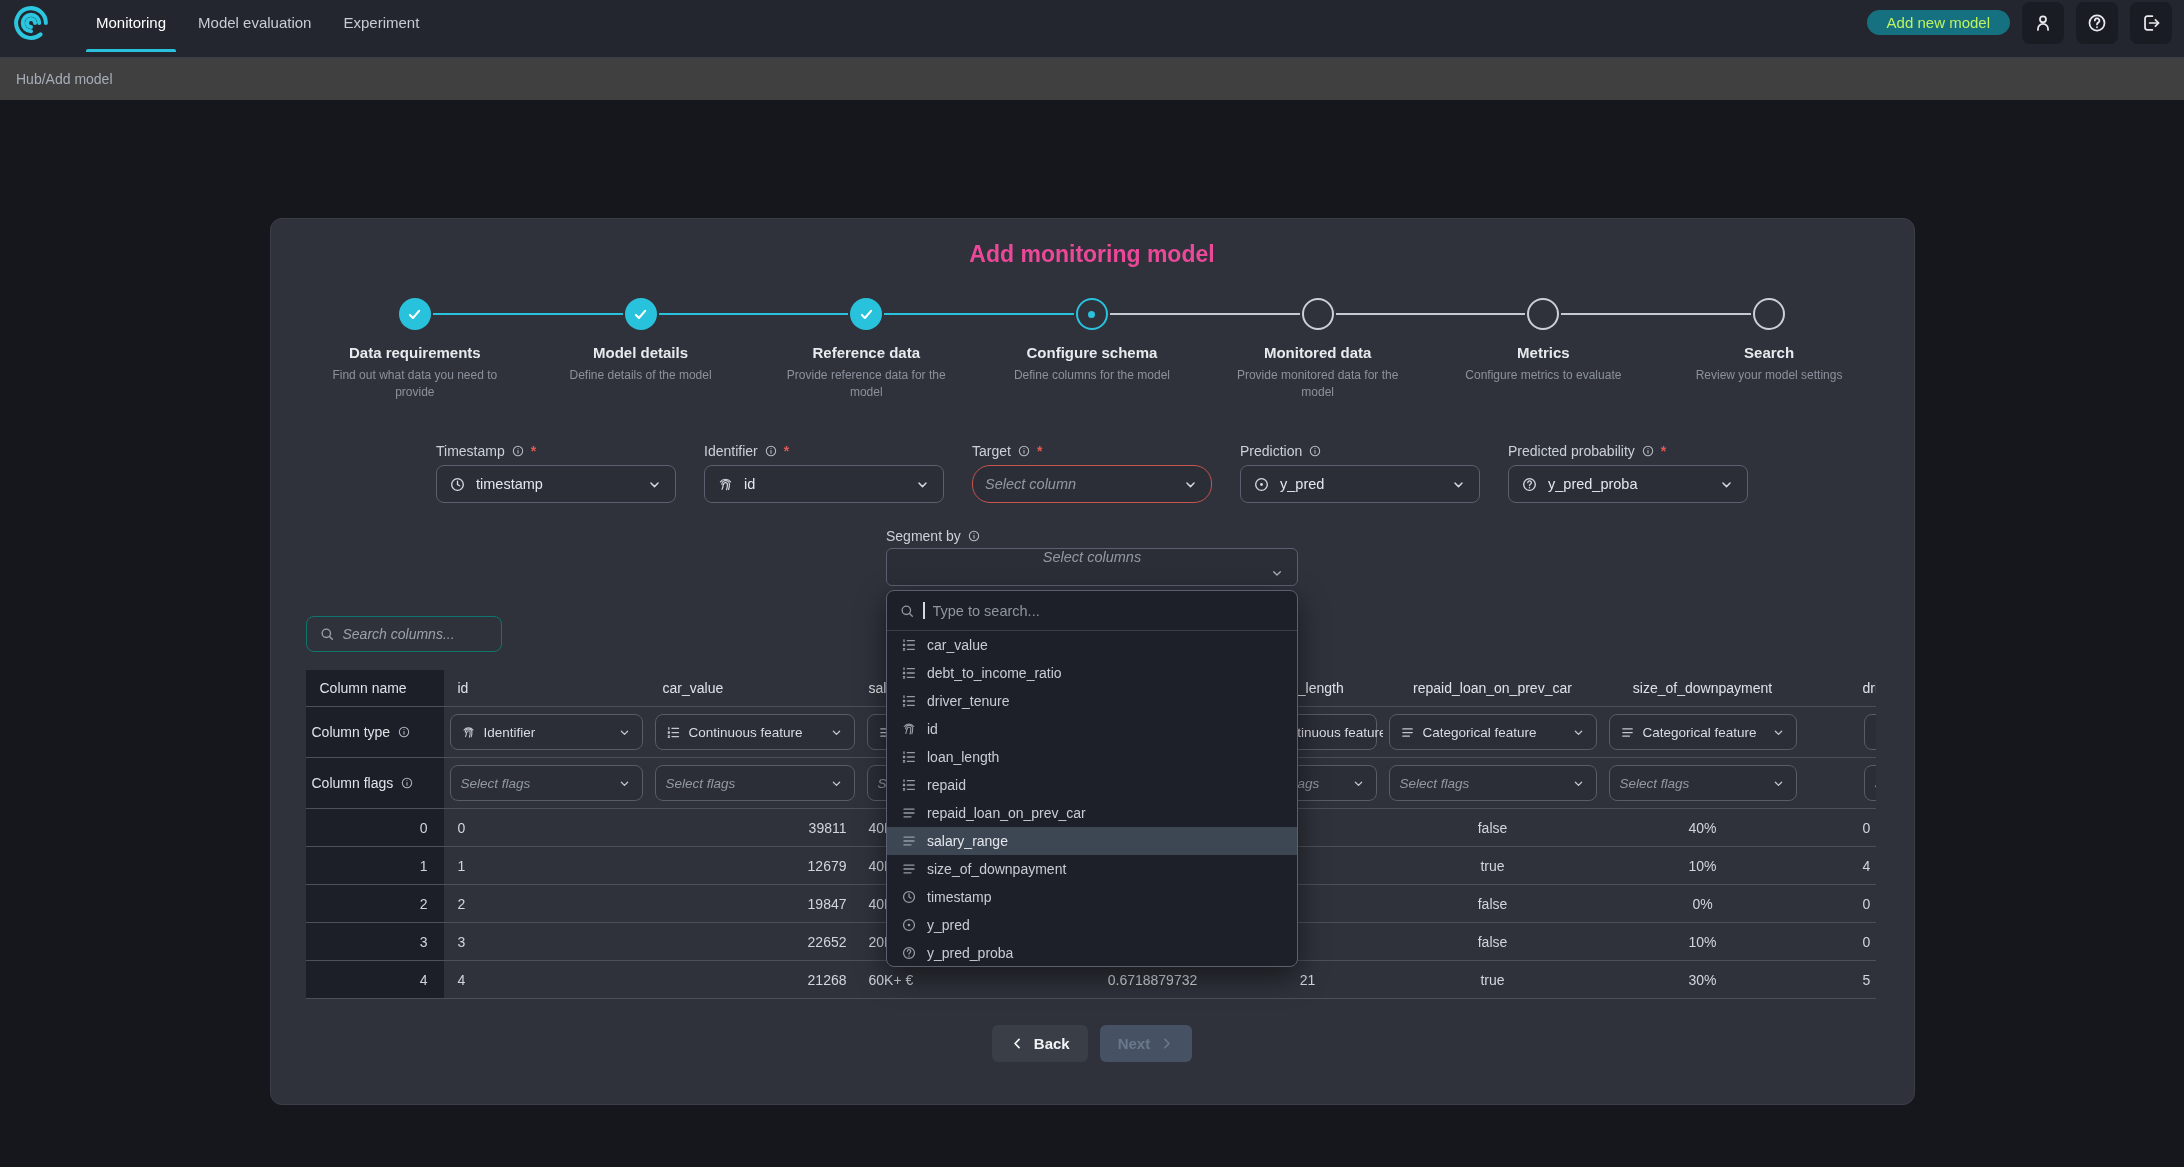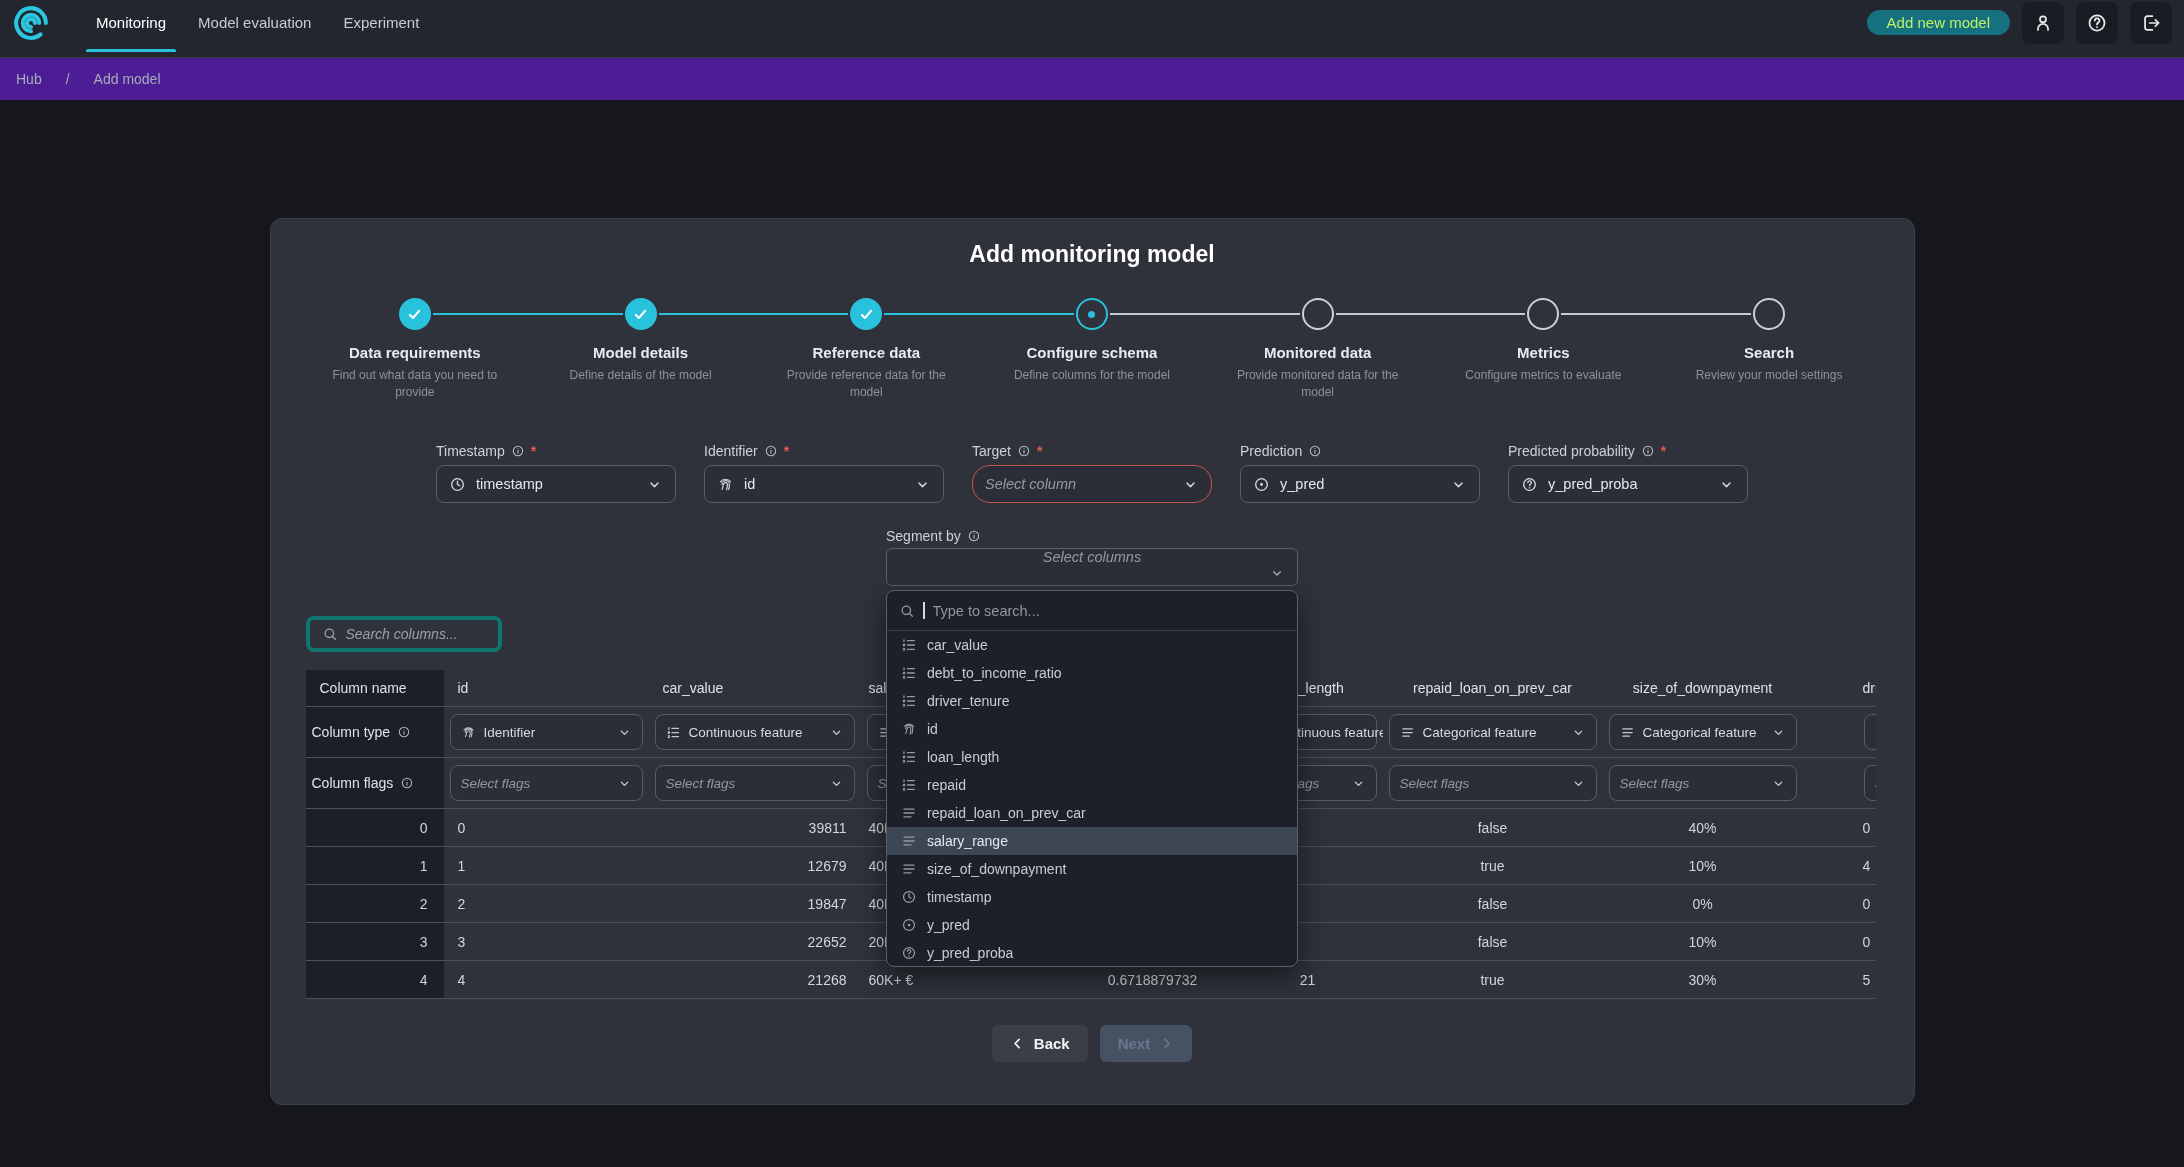--- a/index.html
+++ b/index.html
@@ -11,26 +11,26 @@
   .logo svg { width:100%; height:100%; }
   .tabs { display:flex; height:58px; }
   .tab { position:relative; display:flex; align-items:center; padding:0 16px; font-size:15px; color:#c7ccd3; cursor:pointer; }
   .tab.active { color:#ffffff; }
   .tab.active::after { content:""; position:absolute; left:6px; right:6px; bottom:0; height:3px; background:#29c2dc; border-radius:2px 2px 0 0; }
   .nav-right { margin-left:auto; display:flex; align-items:center; gap:12px; }
   .btn-add { height:25px; padding:0 20px; background:#15717f; color:#bef264; font-size:15px; border:none; border-radius:16px; display:flex; align-items:center; cursor:pointer; }
   .icon-btn { width:42px; height:42px; background:#1a1c23; border-radius:8px; display:flex; align-items:center; justify-content:center; color:#e8eaee; cursor:pointer; }
 
   
-  .crumbbar { height:42px; background:#4c1d95; display:flex; align-items:center; padding:0 16px; font-size:14px; color:#a6adb8; gap:24px; }
+  .crumbbar { height:42px; background:#404040; display:flex; align-items:center; padding:0 16px; font-size:14px; color:#a6adb8; gap:0; }
   .crumb-link { cursor:pointer; }
 
   
   .card { width:1645px; height:887px; margin:118px auto 0; background:#2f323b; border:1px solid #3b3f49; border-radius:12px; padding-top:23px; position:relative; overflow:hidden; }
-  .card-title { text-align:center; font-size:23px; font-weight:600; color:#ffffff; line-height:24px; }
+  .card-title { text-align:center; font-size:23px; font-weight:600; color:#ec4899; line-height:24px; }
 
   
   .stepper { position:relative; width:1580px; margin:32px auto 0; display:flex; height:100px; }
   .step { width:14.2857%; display:flex; flex-direction:column; align-items:center; }
   .circle { width:32px; height:32px; border-radius:50%; display:flex; align-items:center; justify-content:center; flex:none; background:transparent; }
   .circle.completed { background:#29c2dc; }
   .circle.completed .ic { width:17px; height:17px; color:#fff; }
   .circle.current { border:2px solid #29c2dc; }
   .circle.current .dot { width:7px; height:7px; border-radius:50%; background:#29c2dc; }
   .circle.pending { border:2px solid #ccd0d6; }
@@ -59,21 +59,21 @@
   .psearch { height:40px; display:flex; align-items:center; gap:8px; padding:0 12px; border-bottom:1px solid #3a3f4a; }
   .psearch .ic { width:16px; height:16px; color:#8f96a0; }
   .caret { width:1.5px; height:17px; background:#d4d9df; }
   .psearch input { flex:1; background:transparent; border:none; outline:none; color:#dfe3e8; font-size:14.5px; font-family:"Liberation Sans", sans-serif; }
   .psearch input::placeholder { color:#8f96a0; }
   .opt { height:28px; display:flex; align-items:center; gap:10px; padding:0 14px; font-size:14px; color:#c9cdd3; cursor:pointer; }
   .opt .ic { width:16px; height:16px; color:#949ba6; flex:none; }
   .opt.hl { background:#3d4754; color:#e3e7ec; }
 
   
-  .colsearch { margin:30px 0 0 35px; width:196px; height:36px; border:4px solid #0f766e; border-radius:8px; display:flex; align-items:center; gap:8px; padding:0 12px; background:transparent; }
+  .colsearch { margin:30px 0 0 35px; width:196px; height:36px; border:1px solid #0f766e; border-radius:8px; display:flex; align-items:center; gap:8px; padding:0 12px; background:transparent; }
   .colsearch .ic { width:16px; height:16px; color:#9aa1ab; }
   .colsearch input { flex:1; min-width:0; background:transparent; border:none; outline:none; color:#dfe3e8; font-size:14px; font-style:italic; font-family:"Liberation Sans", sans-serif; }
   .colsearch input::placeholder { color:#9aa1ab; font-style:italic; }
 
   
   .tbl { margin:18px 0 0 35px; width:1570px; overflow:hidden; }
   .trow { display:grid; grid-template-columns:138px 205px 212px 212px 160px 150px 220px 200px 130px; border-bottom:1px solid #4b505b; }
   .cell { display:flex; align-items:center; overflow:hidden; white-space:nowrap; font-size:14px; color:#d2d6db; }
   .t-head .cell { height:36px; color:#dfe2e7; }
   .t-mid .cell { height:50px; padding:7px 6px; }

